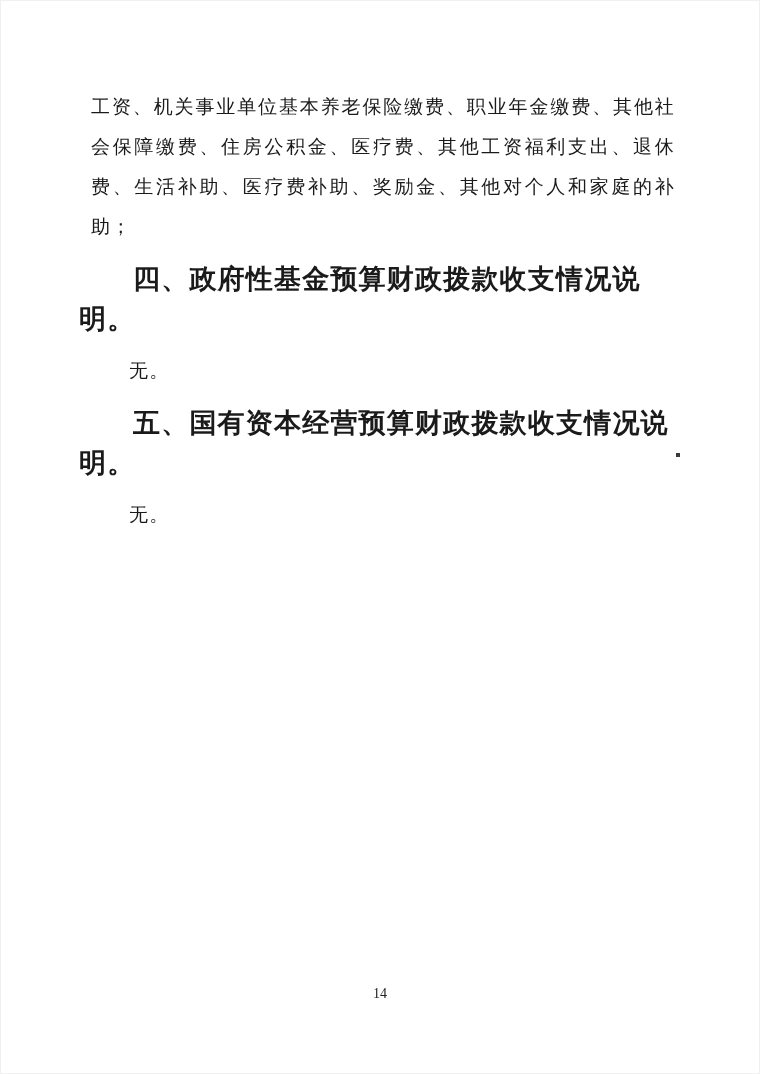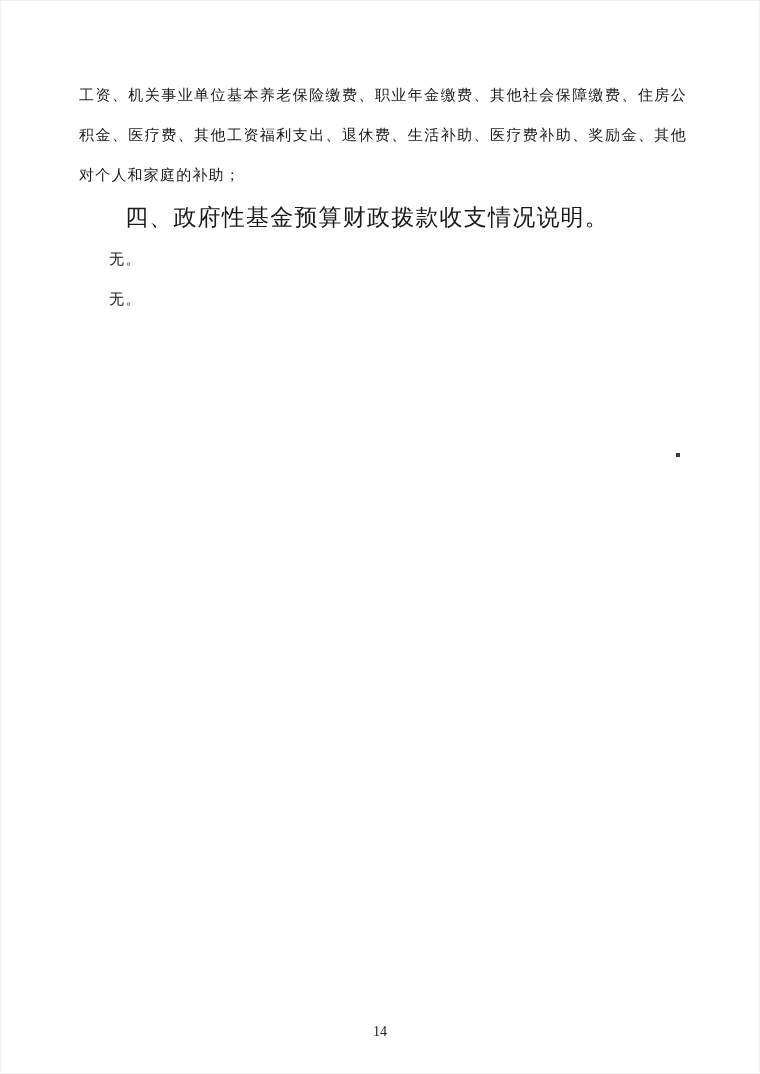--- a/index.html
+++ b/index.html
@@ -18,65 +18,65 @@
     font-family: "Liberation Serif", "DejaVu Serif", serif;
     color: #1a1a1a;
   }
   .content {
     position: absolute;
     top: 74px;
     left: 78px;
     width: 608px;
   }
   .para {
-    font-size: 15px;
+    font-size: 19px;
     line-height: 40px;
     text-align: justify;
     text-justify: inter-ideograph;
     letter-spacing: 1.2px;
-    margin: 0;
+    margin: 12px;
   }
   .para.indent {
     text-indent: 2em;
   }
   .heading {
     font-family: "Liberation Sans", "DejaVu Sans", sans-serif;
-    font-weight: normal;
-    font-size: 23px;
+    font-weight: bold;
+    font-size: 27px;
     line-height: 40px;
     text-indent: 2em;
     letter-spacing: 1.2px;
     margin: 2px 0;
   }
   .page-number {
     position: absolute;
     top: 984px;
     left: 0;
     width: 100%;
     text-align: center;
     font-size: 14px;
     line-height: 18px;
     color: #222222;
     font-family: "Liberation Serif", "DejaVu Serif", serif;
-    margin-top: 38px;
   }
   .stray-mark {
     position: absolute;
     left: 675px;
     top: 452px;
     width: 4px;
     height: 4px;
     background: #3a3a3a;
   }
 </style>
 </head>
 <body>
 
 <div class="page">
   <div class="content" id="content">
       <p class="para">工资、机关事业单位基本养老保险缴费、职业年金缴费、其他社会保障缴费、住房公积金、医疗费、其他工资福利支出、退休费、生活补助、医疗费补助、奖励金、其他对个人和家庭的补助；</p>
       <p class="heading">四、政府性基金预算财政拨款收支情况说明。</p>
       <p class="para indent">无。</p>
+      <p class="heading">五、国有资本经营预算财政拨款收支情况说明。</p>
       <p class="para indent">无。</p>
     </div>
   <div class="stray-mark"></div>
   <div class="page-number">14</div>
 </div>
 
 </body></html>

